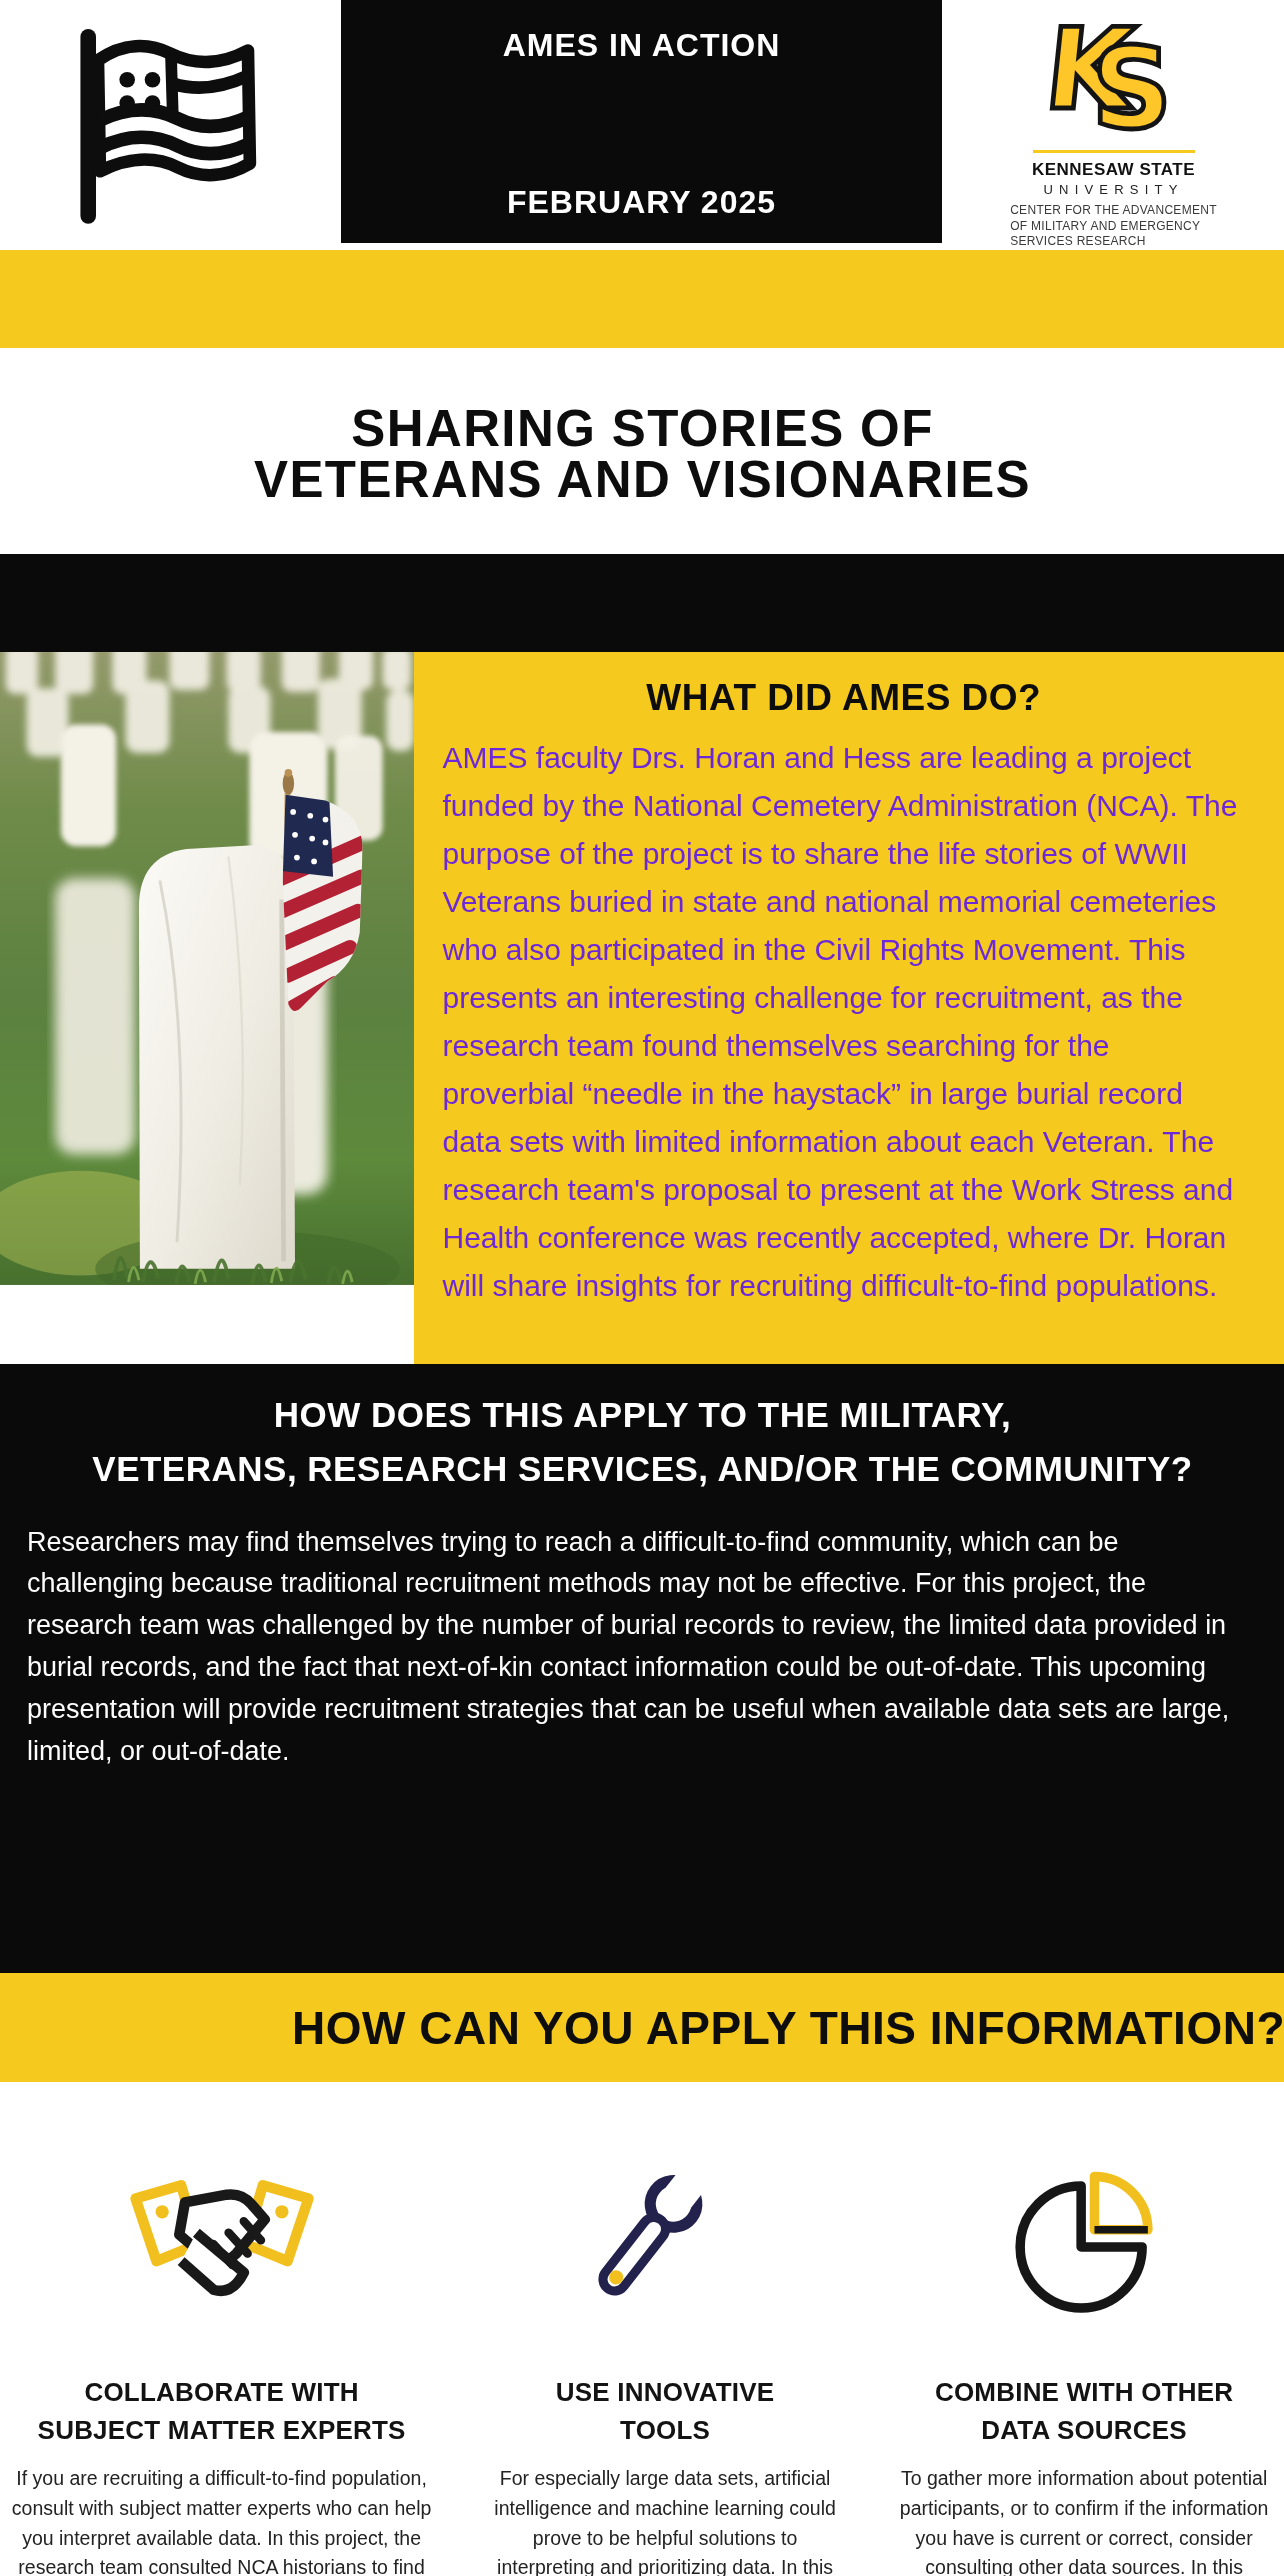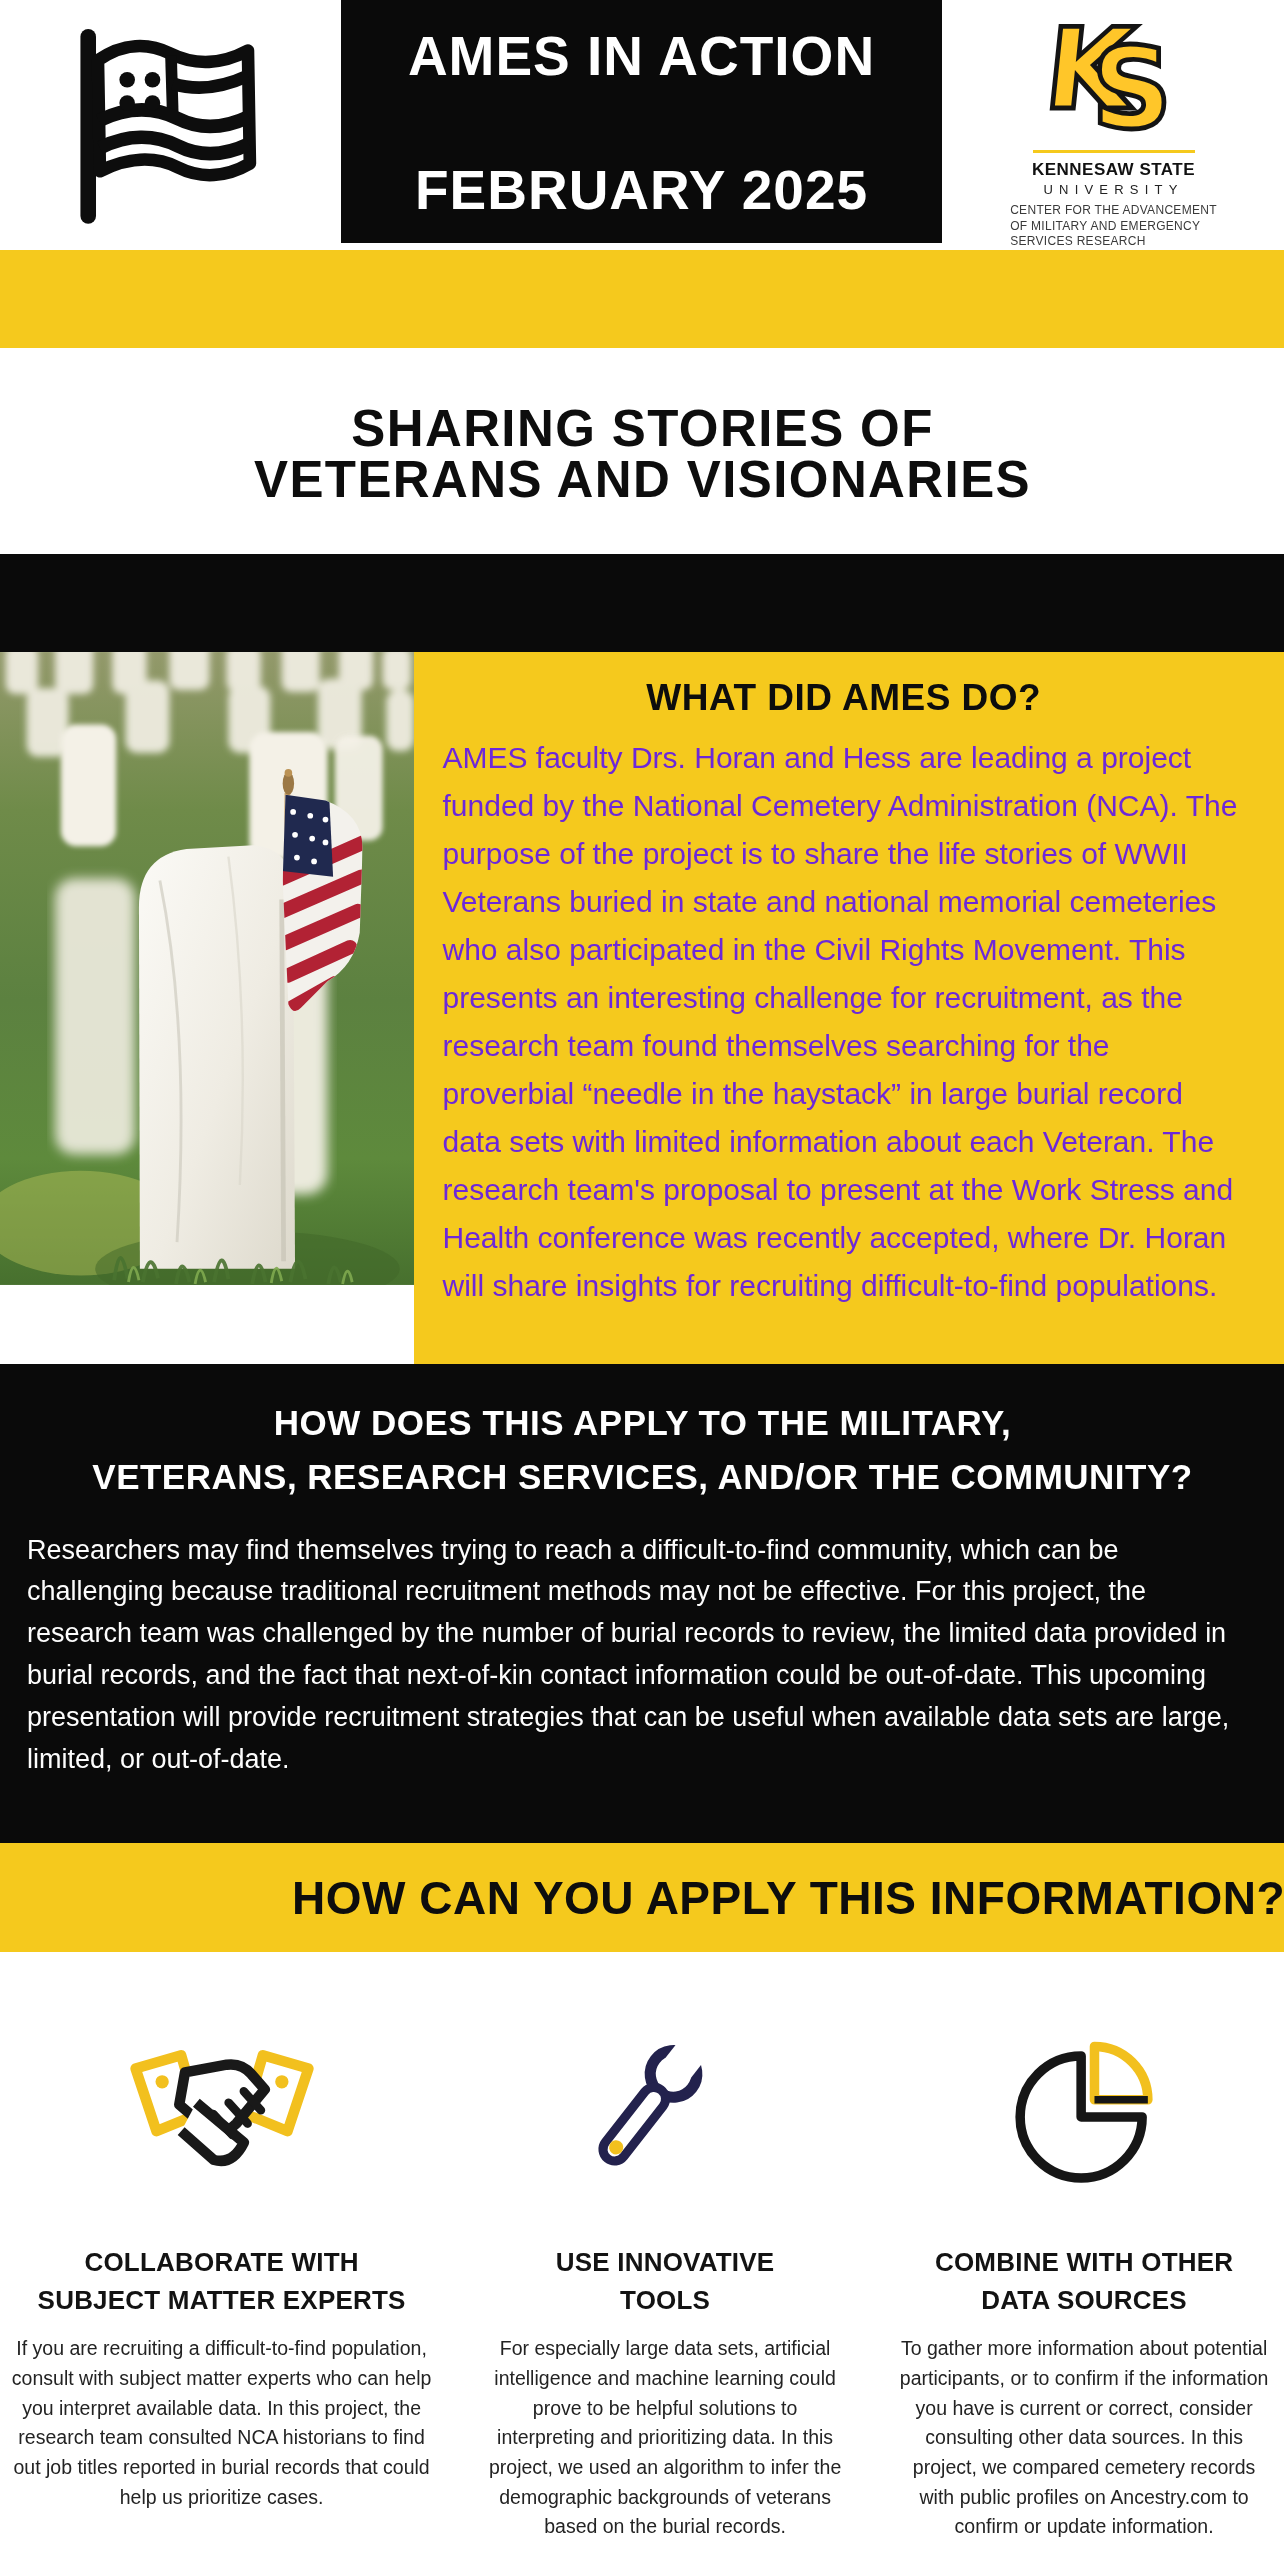--- a/index.html
+++ b/index.html
@@ -25,21 +25,21 @@
   .title-box {
     width: 601px; height: 243px;
     background: #0a0a0a;
     color: #fff;
     display: flex; flex-direction: column;
     justify-content: space-between; align-items: center;
     padding: 28.5px 9.5px 25px 9.5px;
     text-align: center;
   }
   .title-box .t1, .title-box .t2 {
-    font-size: 55px; font-weight: 800; letter-spacing: 1px; line-height: 1;
+    font-size: 32px; font-weight: 800; letter-spacing: 1px; line-height: 1;
   }
   .logo-wrap {
     flex: 1; height: 100%;
     display: flex; flex-direction: column; align-items: center;
     padding-top: 11.4px;
   }
   .ks-monogram {
     position: relative; width: 162px; height: 135px;
   }
   .ks-monogram .k, .ks-monogram .s {
@@ -86,22 +86,22 @@
     text-align: center;
     font-size: 37px; font-weight: 800; color: #0d0d0d; letter-spacing: 0.5px;
     margin-bottom: 15px;
   }
   .what-panel p {
     font-size: 30px; line-height: 1.6; color: #6d28d9; font-weight: 500;
   }
 
   
   .apply {
-    height: 479px; background: #0a0a0a; color: #fff;
-    padding: 32px 27px 0 27px;
+    height: 609px; background: #0a0a0a; color: #fff;
+    padding: 24px 27px 0 27px;
   }
   .apply h2 {
     text-align: center;
     font-size: 35px; font-weight: 800; letter-spacing: 0.5px; line-height: 1.55;
     margin-bottom: 25px;
   }
   .apply p { font-size: 27px; line-height: 1.55; font-weight: 400; color: #fdfdfd; }
 
   
   .how-apply {

